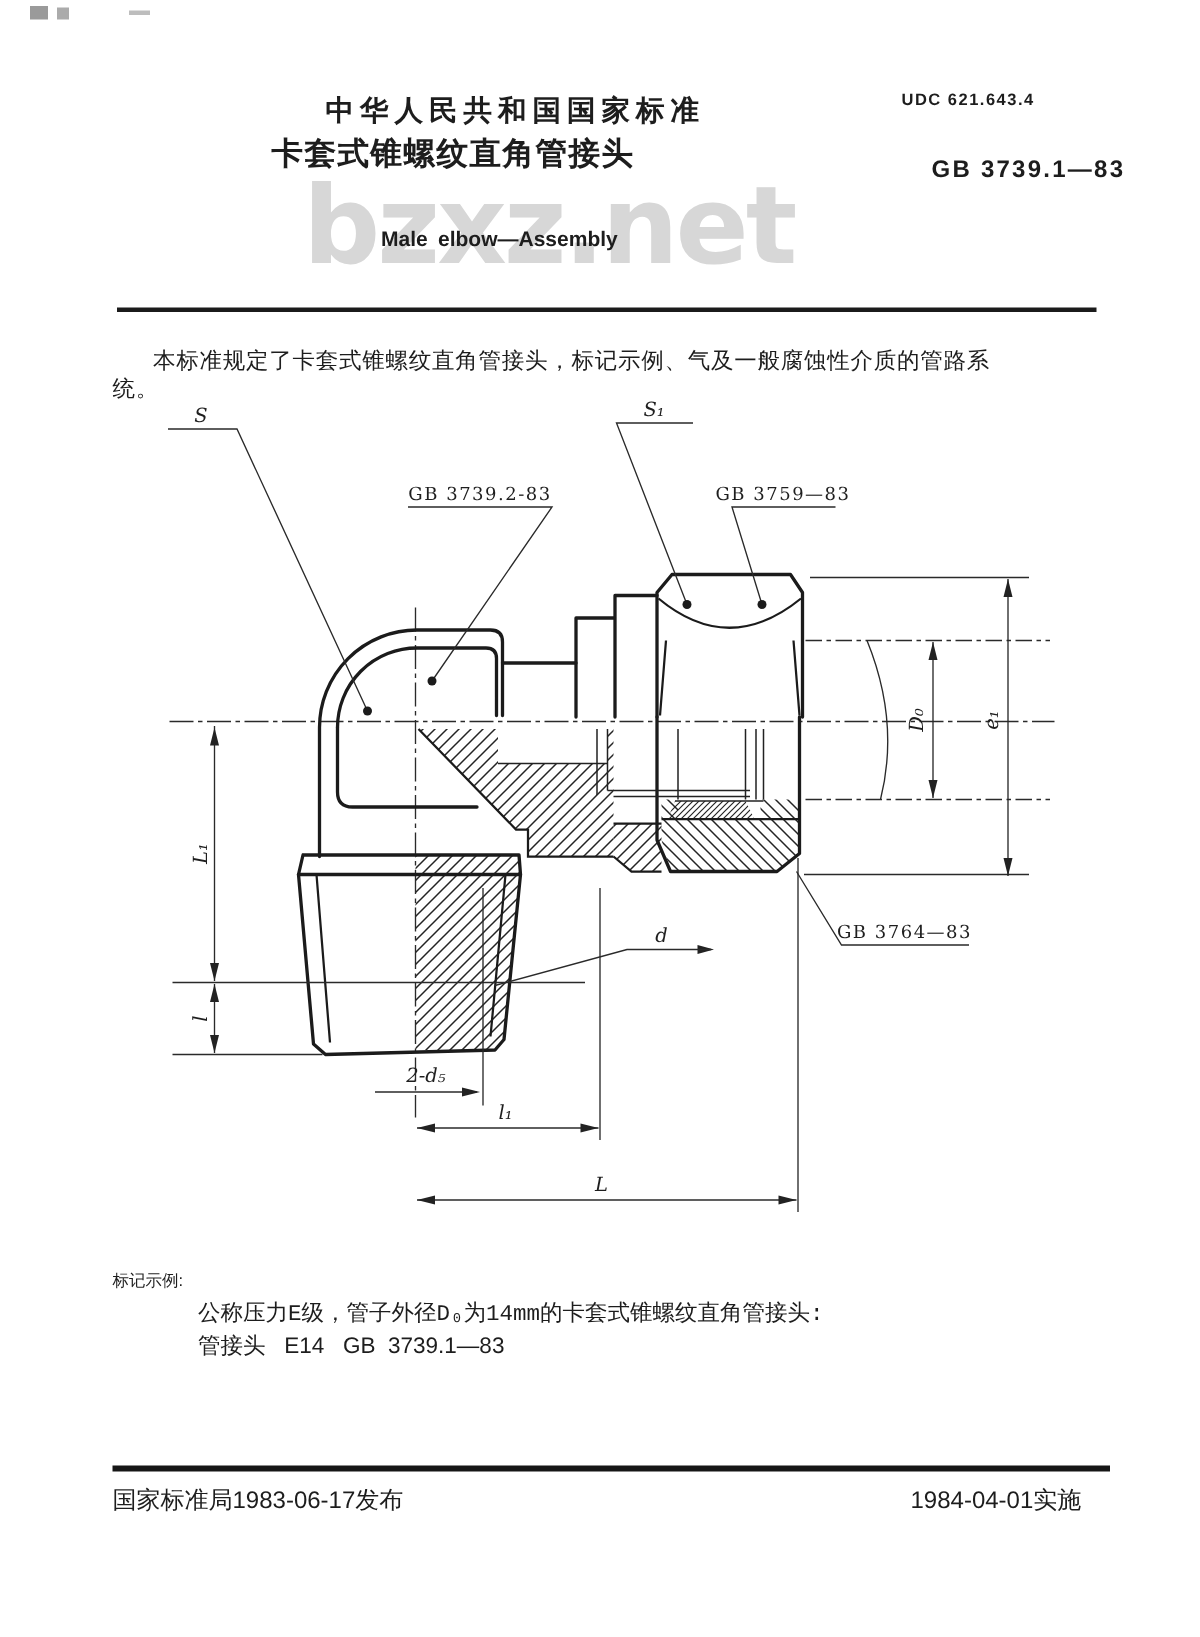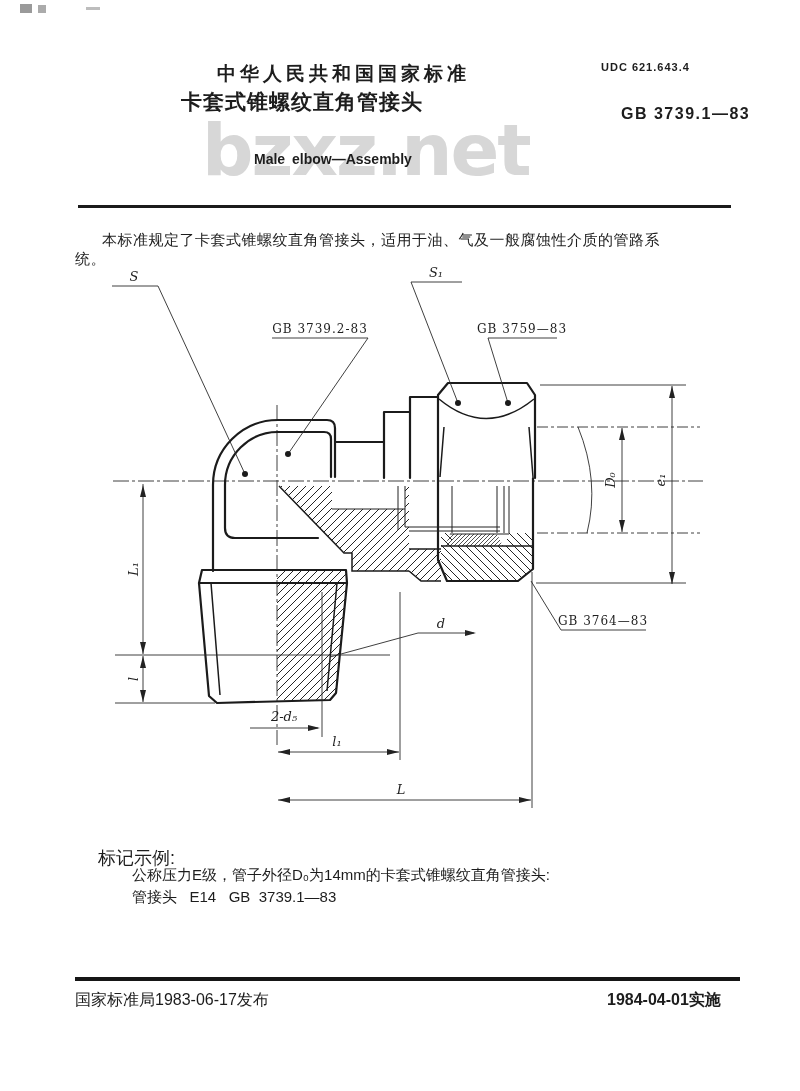--- a/index.html
+++ b/index.html
@@ -9,26 +9,26 @@
   .scanmark{position:absolute;background:#9a9a9a;}
   .std-name{left:217px;top:61px;font-size:19px;font-weight:bold;letter-spacing:4px;}
   .udc{left:601px;top:61px;font-size:11px;font-weight:bold;letter-spacing:1px;}
   .title{left:181px;top:88px;font-size:21px;font-weight:bold;letter-spacing:1px;}
   .std-no{left:601px;top:105px;font-size:16px;font-weight:bold;letter-spacing:1.5px;margin-left:20px;}
   .title-en{left:254px;top:151px;font-size:14px;font-weight:bold;word-spacing:3px;}
   .watermark{left:202px;top:108px;font-size:72px;font-weight:bold;letter-spacing:-2px;
              color:#d7d7d7;font-family:"DejaVu Sans",sans-serif;}
   .toprule{left:78px;top:205px;width:653px;height:3px;background:#1b1b1b;}
   .scope{left:75px;top:231px;width:600px;font-size:15px;letter-spacing:0.5px;text-indent:27px;}
-  .mk-head{left:98px;top:846px;font-size:18px;text-align:center;}
-  .mk-line1{left:132px;top:866px;font-size:15px;}
+  .mk-head{left:75px;top:846px;font-size:11px;text-align:center;}
+  .mk-line1{left:132px;top:866px;font-size:15px;font-family:Liberation Mono, monospace;}
   .mk-line2{left:132px;top:888px;font-size:15px;white-space:pre;}
   .footrule{left:75px;top:977px;width:665px;height:4px;background:#161616;}
   .foot-l{left:75px;top:990px;font-size:16px;font-weight:normal;}
-  .foot-r{left:607px;top:990px;font-size:16px;font-weight:bold;}
+  .foot-r{left:607px;top:990px;font-size:16px;font-weight:normal;}
   svg text{fill:#1e1e1e;}
   .dim{font:italic 13px "DejaVu Serif",serif;}
   .lbl{font:12px "DejaVu Serif",serif;letter-spacing:1px;}
 </style>
 </head>
 <body>
 
 <div class="page">
 
   <div class="scanmark" style="left:20px;top:4px;width:12px;height:9px;"></div>
@@ -38,21 +38,21 @@
   <div class="abs watermark">bzxz.net</div>
 
   <div class="abs std-name">中华人民共和国国家标准</div>
   <div class="abs udc">UDC 621.643.4</div>
   <div class="abs title">卡套式锥螺纹直角管接头</div>
   <div class="abs std-no">GB 3739.1—83</div>
   <div class="abs title-en">Male elbow—Assembly</div>
 
   <div class="abs toprule"></div>
 
-  <div class="abs scope">本标准规定了卡套式锥螺纹直角管接头，适用于油、气及一般腐蚀性介质的管路系统。</div>
+  <div class="abs scope">本标准规定了卡套式锥螺纹直角管接头，标记示例、气及一般腐蚀性介质的管路系统。</div>
 
   <svg class="abs" style="left:60px;top:250px;" width="700" height="580" viewBox="60 250 700 580">
     <defs>
       <pattern id="hb" width="8" height="8" patternUnits="userSpaceOnUse">
         <path d="M-2,2 L2,-2 M0,8 L8,0 M6,10 L10,6" stroke="#242424" stroke-width="1" fill="none"></path>
       </pattern>
       <pattern id="hn" width="8" height="8" patternUnits="userSpaceOnUse">
         <path d="M-2,6 L2,10 M0,0 L8,8 M6,-2 L10,2" stroke="#242424" stroke-width="1" fill="none"></path>
       </pattern>
       <pattern id="hf" width="4" height="4" patternUnits="userSpaceOnUse">

